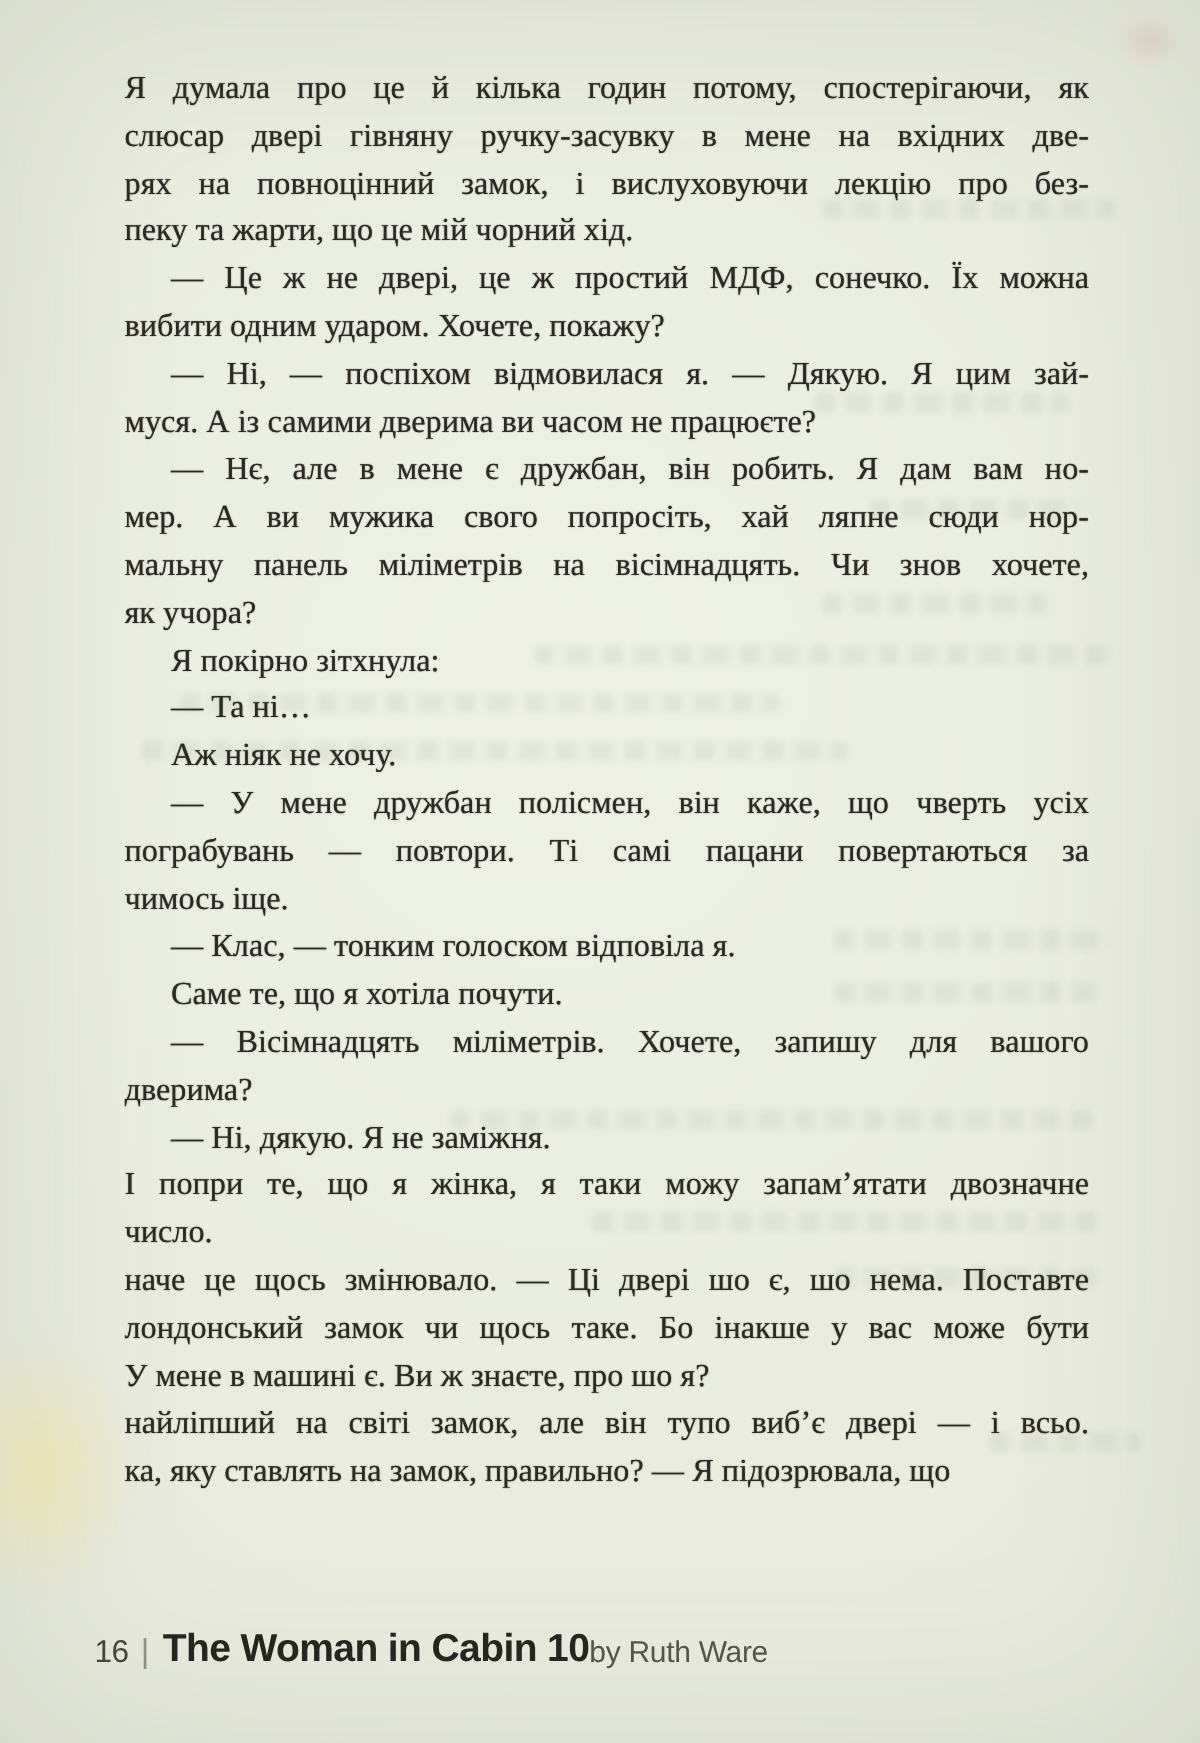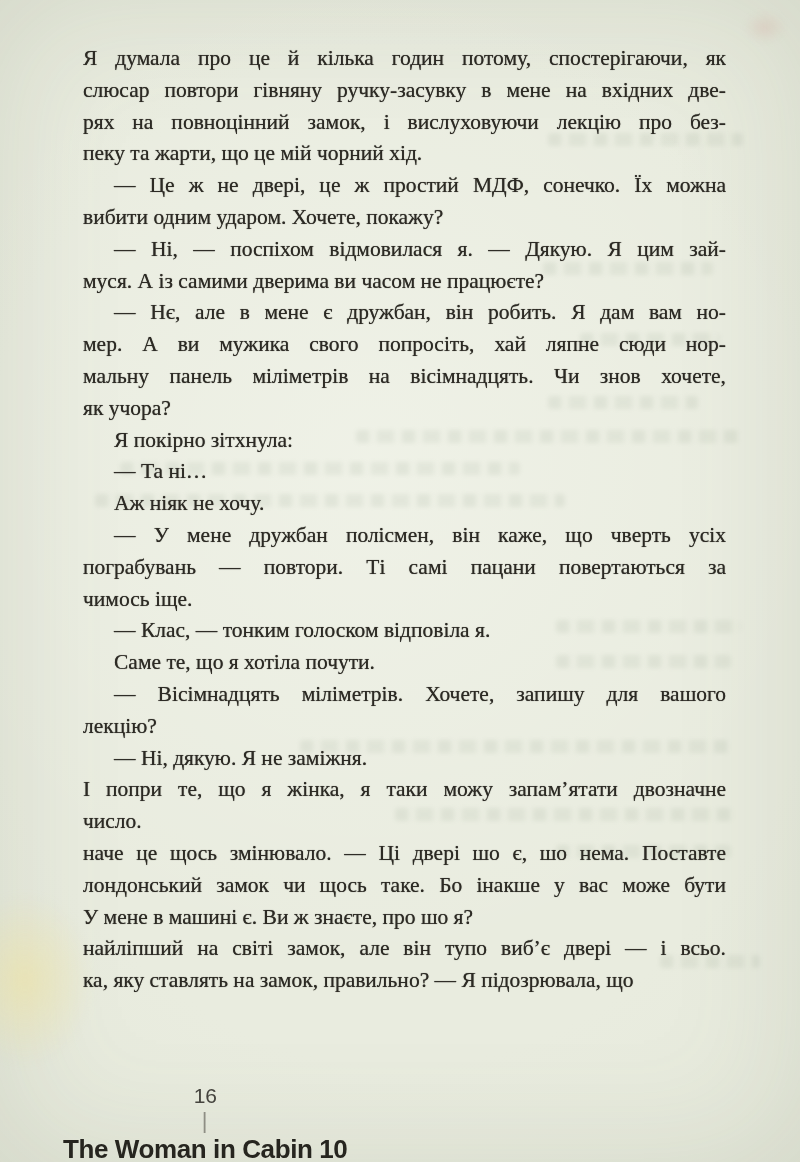--- a/index.html
+++ b/index.html
@@ -52,24 +52,23 @@
     line-height: 31.8px;
     text-align: justify;
     text-align-last: justify;
     overflow: hidden;
     white-space: nowrap;
   }
   .ln.end { text-align-last: left; white-space: normal; }
   .ln.fl { text-indent: 31px; }
   .footer {
     position: absolute; left: 63px; top: 1084px;
-    display: flex; align-items: center;
+    display: flex; align-items: flex-end;
     font-family: "Liberation Sans", sans-serif;
     height: 30px;
-    flex-direction: column;
   }
   .footer .num { font-size: 21px; color: #45443e; letter-spacing: -0.3px; }
   .footer .sep { font-size: 22px; color: #8e8e84; margin: 0 9px 0 8px; font-weight: 400; }
   .footer .title { font-size: 26px; font-weight: 700; color: #26251f; letter-spacing: -0.4px; }
   .footer .byline { font-size: 20px; font-weight: 400; color: #56554c; letter-spacing: -0.2px; }
 </style>
 </head>
 <body>
 
 <div class="photo">
@@ -86,41 +85,41 @@
       <div class="ghost" style="left: 556px; top: 620px; width: 185px;"></div>
       <div class="ghost" style="left: 556px; top: 655px; width: 175px;"></div>
       <div class="ghost" style="left: 300px; top: 740px; width: 430px;"></div>
       <div class="ghost" style="left: 395px; top: 808px; width: 340px;"></div>
       <div class="ghost" style="left: 556px; top: 845px; width: 175px;"></div>
       <div class="ghost" style="left: 660px; top: 955px; width: 100px;"></div>
     </div>
 
   <div class="textblock" id="textblock">
       <div class="ln">Я думала про це й кілька годин потому, спостерігаючи, як</div>
-      <div class="ln">слюсар повтори гівняну ручку-засувку в мене на вхідних две-</div>
+      <div class="ln">слюсар двері гівняну ручку-засувку в мене на вхідних две-</div>
       <div class="ln">рях на повноцінний замок, і вислуховуючи лекцію про без-</div>
       <div class="ln end">пеку та жарти, що це мій чорний хід.</div>
       <div class="ln fl">— Це ж не двері, це ж простий МДФ, сонечко. Їх можна</div>
       <div class="ln end">вибити одним ударом. Хочете, покажу?</div>
       <div class="ln fl">— Ні, — поспіхом відмовилася я. — Дякую. Я цим зай-</div>
       <div class="ln end">муся. А із самими дверима ви часом не працюєте?</div>
       <div class="ln fl">— Нє, але в мене є дружбан, він робить. Я дам вам но-</div>
       <div class="ln">мер. А ви мужика свого попросіть, хай ляпне сюди нор-</div>
       <div class="ln">мальну панель міліметрів на вісімнадцять. Чи знов хочете,</div>
       <div class="ln end">як учора?</div>
       <div class="ln fl end">Я покірно зітхнула:</div>
       <div class="ln fl end">— Та ні…</div>
       <div class="ln fl end">Аж ніяк не хочу.</div>
       <div class="ln fl">— У мене дружбан полісмен, він каже, що чверть усіх</div>
       <div class="ln">пограбувань — повтори. Ті самі пацани повертаються за</div>
       <div class="ln end">чимось іще.</div>
       <div class="ln fl end">— Клас, — тонким голоском відповіла я.</div>
       <div class="ln fl end">Саме те, що я хотіла почути.</div>
       <div class="ln fl">— Вісімнадцять міліметрів. Хочете, запишу для вашого</div>
-      <div class="ln end">лекцію?</div>
+      <div class="ln end">дверима?</div>
       <div class="ln fl end">— Ні, дякую. Я не заміжня.</div>
       <div class="ln">І попри те, що я жінка, я таки можу запам’ятати двозначне</div>
       <div class="ln end">число.</div>
       <div class="ln">наче це щось змінювало. — Ці двері шо є, шо нема. Поставте</div>
       <div class="ln">лондонський замок чи щось таке. Бо інакше у вас може бути</div>
       <div class="ln end">У мене в машині є. Ви ж знаєте, про шо я?</div>
       <div class="ln">найліпший на світі замок, але він тупо виб’є двері — і всьо.</div>
       <div class="ln end">ка, яку ставлять на замок, правильно? — Я підозрювала, що</div>
     </div>
 

